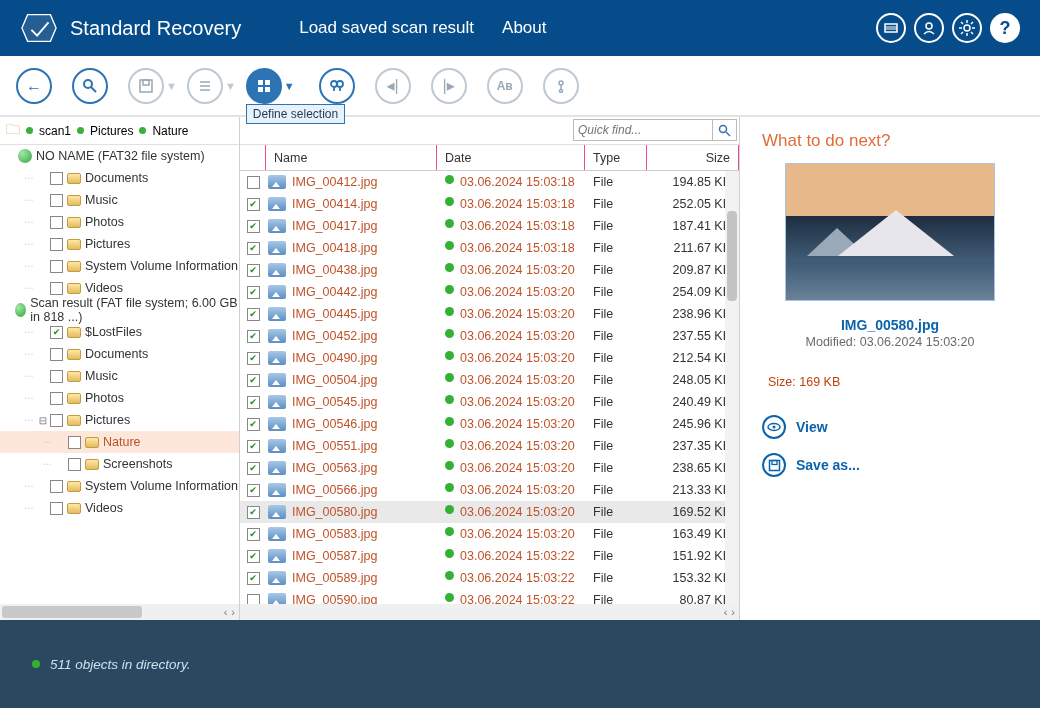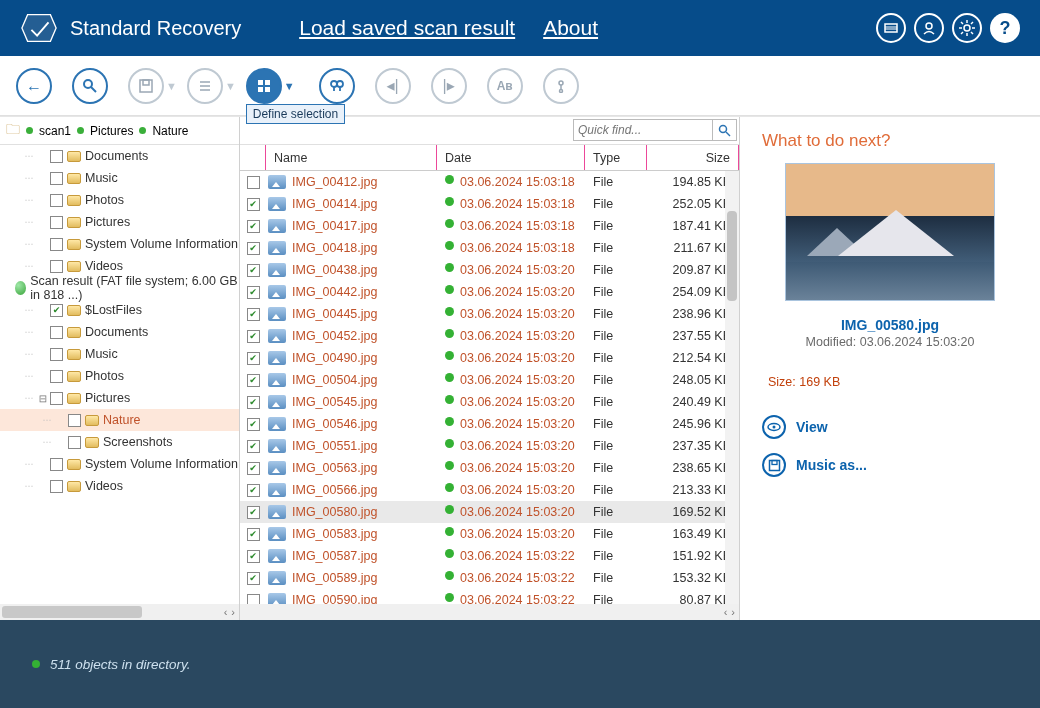--- a/index.html
+++ b/index.html
@@ -4,21 +4,21 @@
 <style>
 * { box-sizing: border-box; margin: 0; padding: 0; font-family: "Segoe UI", Tahoma, sans-serif; }
 body { background: #fff; width: 1040px; height: 708px; overflow: hidden; display: flex; flex-direction: column; }
 
 
 .header { background: #064c8a; color: #fff; display: flex; align-items: center; height: 56px; padding: 0 20px; }
 .header .logo-box { display: flex; align-items: center; gap: 10px; }
 .header .logo-mark { width: 38px; height: 38px; position: relative; }
 .header .logo-mark svg { width: 38px; height: 38px; }
 .header .title { font-size: 20px; font-weight: 400; margin-left: 2px; }
-.header .menu { display: flex; gap: 28px; margin-left: 58px; font-size: 21px; text-decoration: underline; }
+.header .menu { display: flex; gap: 28px; margin-left: 58px; font-size: 17px; }
 .header .menu span { cursor: pointer; }
 .header .right-icons { margin-left: auto; display: flex; gap: 8px; }
 .hicon { width: 30px; height: 30px; border: 2px solid #fff; border-radius: 50%; display: flex; align-items: center; justify-content: center; cursor: pointer; }
 .hicon.solid { background: #fff; color: #064c8a; border: none; }
 
 
 .toolbar { display: flex; align-items: center; gap: 6px; height: 60px; padding: 0 16px; border-bottom: 1px solid #e0e0e0; }
 .tbtn { width: 36px; height: 36px; border: 2px solid #2c74b3; border-radius: 50%; display: flex; align-items: center; justify-content: center; color: #2c74b3; cursor: pointer; font-size: 16px; }
 .tbtn.ghost { border-color: #bfc9d2; color: #9aa7b4; }
 .tbtn.filled { background: #2c74b3; color: #fff; border-color: #2c74b3; }
@@ -223,20 +223,25 @@
     <div class="breadcrumb">
       <span class="bc-folder">🗀</span>
       <span class="bc-dot"></span>
         <span>scan1</span>
       <span class="bc-dot"></span>
         <span>Pictures</span>
       <span class="bc-dot"></span>
         <span>Nature</span>
     </div>
     <div class="tree" id="tree">
+        <div class="tree-row" style="padding-left: 4px;">
+          <span class="exp"></span>
+          <span class="globe"></span>
+          <span class="name">NO NAME (FAT32 file system)</span>
+        </div>
         <div class="tree-row" style="padding-left: 22px;">
           <span class="dotline">⋯</span>
           <span class="exp"></span>
           <span class="sqr"></span>
           <span class="fldr"></span>
           <span class="name">Documents</span>
         </div>
         <div class="tree-row" style="padding-left: 22px;">
           <span class="dotline">⋯</span>
           <span class="exp"></span>
@@ -700,21 +705,21 @@
           </span>
         <span>View</span>
       </div>
       <div class="action">
         <span class="aicon">
             <svg width="13" height="13" viewBox="0 0 13 13">
               <rect x="1.5" y="1.5" width="10" height="10" fill="none" stroke="#0c63ad" stroke-width="1.5"></rect>
               <rect x="4" y="1.5" width="5" height="4" fill="none" stroke="#0c63ad" stroke-width="1.3"></rect>
             </svg>
           </span>
-        <span>Music as...</span>
+        <span>Save as...</span>
       </div>
     </div>
   </div>
 </div>
 
 <div class="footer">
   <span class="dot"></span>
   <span>511 objects in directory.</span>
 </div>
 

